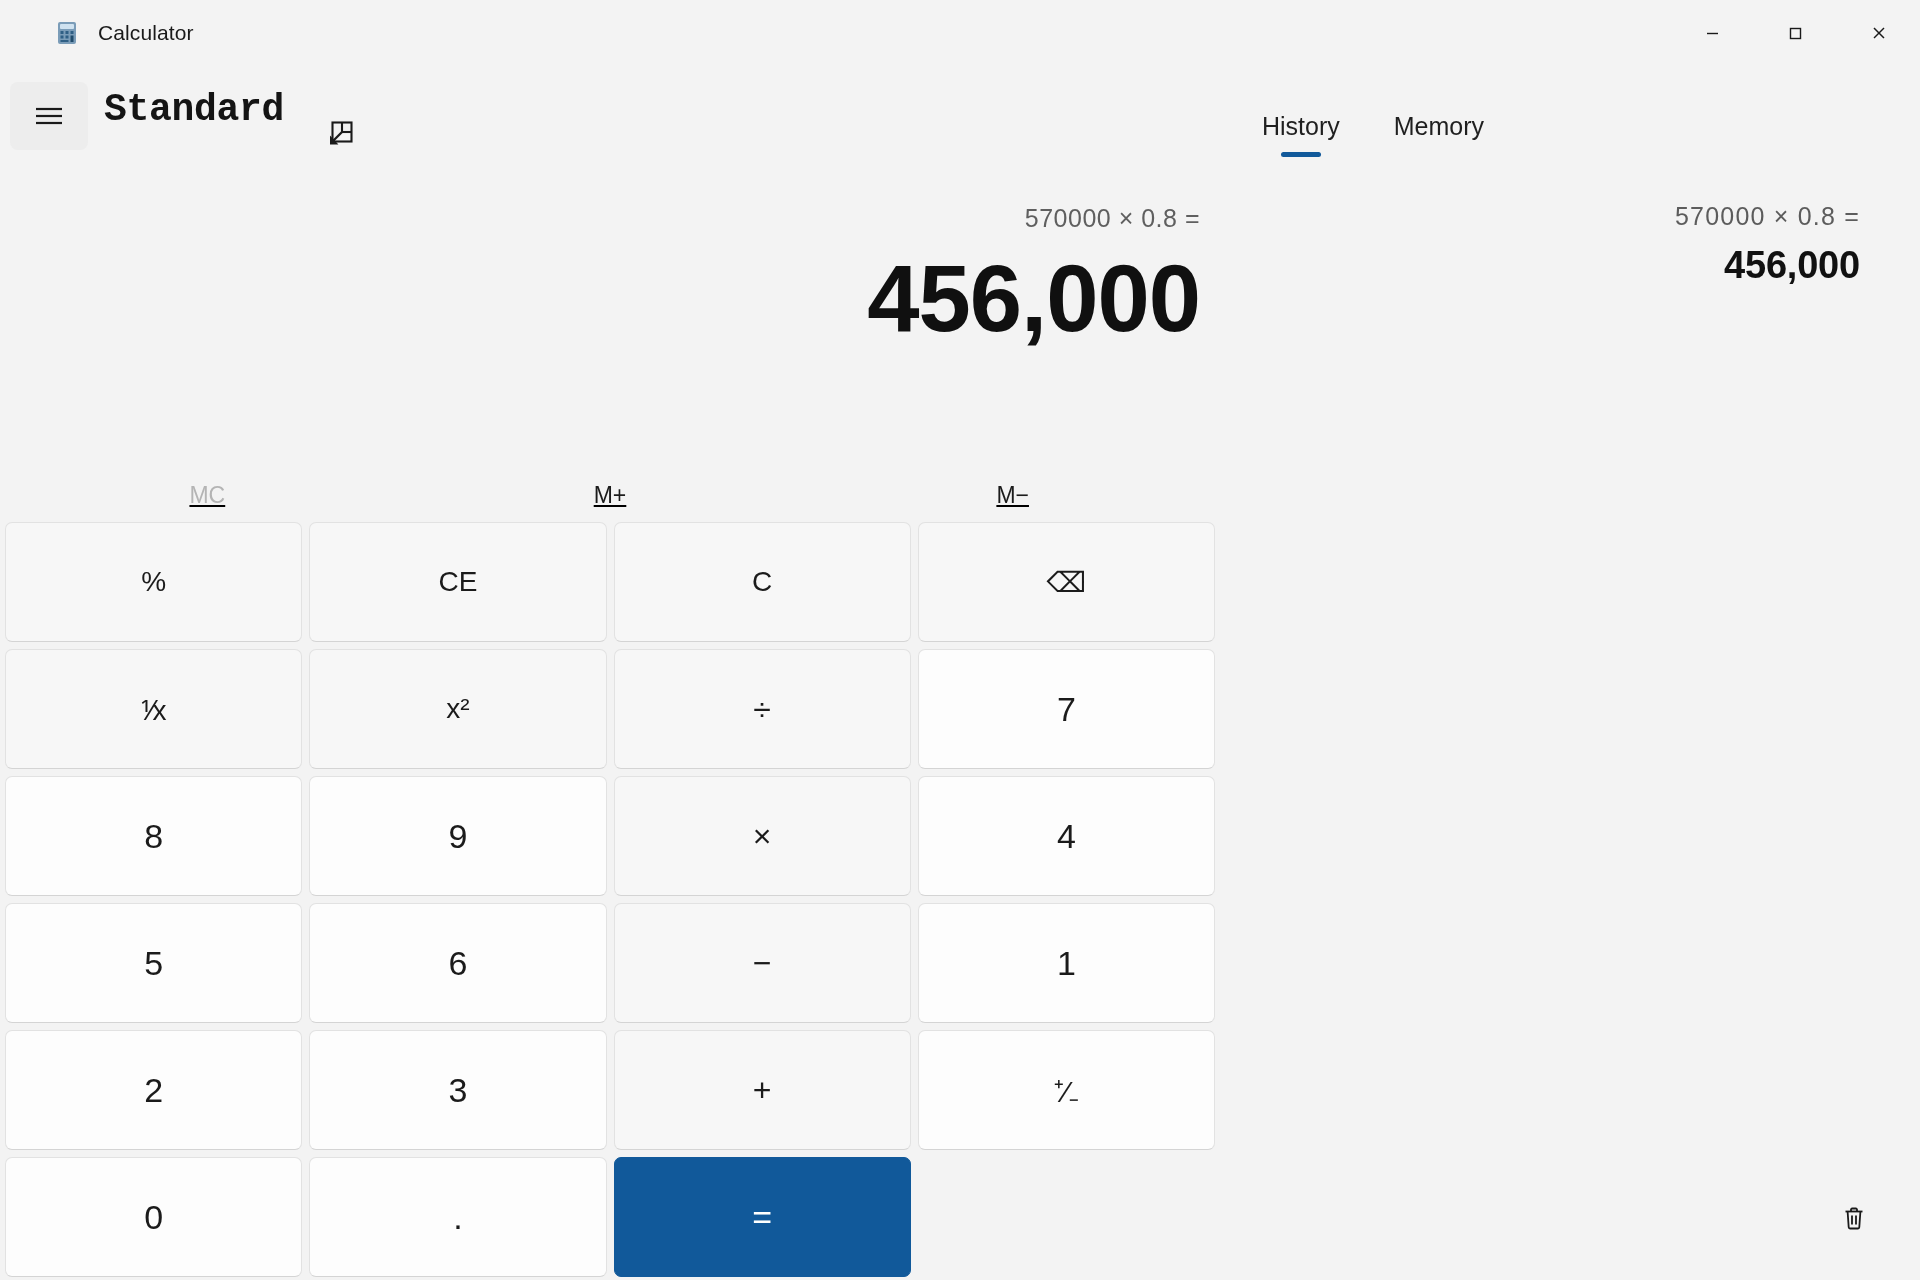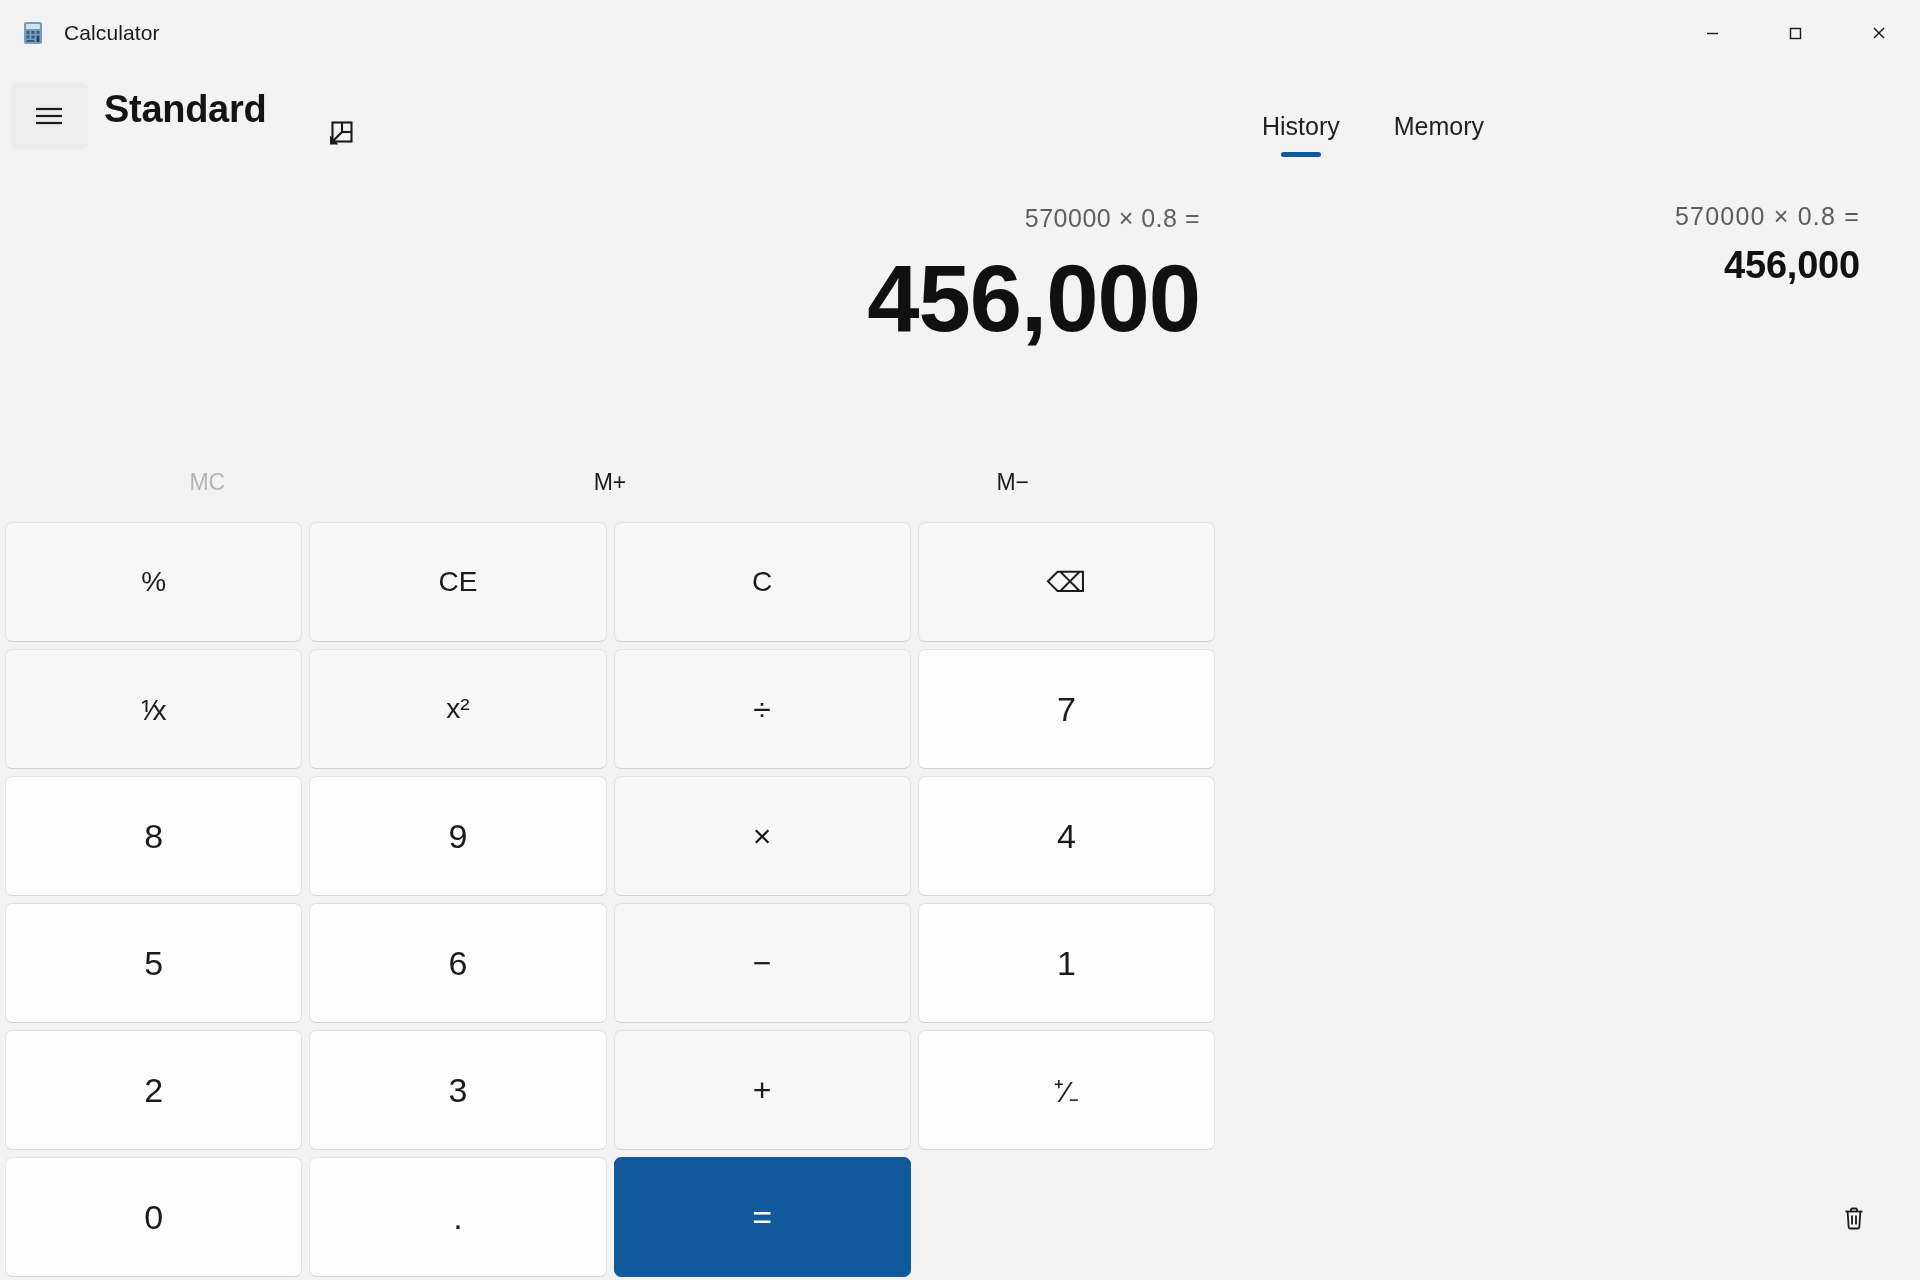--- a/index.html
+++ b/index.html
@@ -27,21 +27,21 @@
     left: 0; top: 0;
     width: 1920px; height: 66px;
     display: flex;
     align-items: center;
     background: #f3f3f3;
   }
   .titlebar-left {
     display: flex;
     align-items: center;
     gap: 18px;
-    padding-left: 20px;
+    padding-left: 54px;
   }
   .app-icon {
     width: 26px; height: 26px;
     position: relative;
     display: block;
   }
   .titlebar-title {
     font-size: 21px;
     color: #1a1a1a;
     letter-spacing: .1px;
@@ -53,21 +53,21 @@
     display: flex;
     align-items: center;
     justify-content: center;
     cursor: default;
   }
 
   
   .header {
     position: absolute;
     left: 0; top: 66px;
-    width: 1592px; height: 100px;
+    width: 1592px; height: 100px; font-family: Liberation Mono, monospace;
   }
   .hamburger-btn {
     position: absolute;
     left: 10px; top: 16px;
     width: 78px; height: 68px;
     border-radius: 8px;
     background: #ededed;
     display: flex;
     align-items: center;
     justify-content: center;
@@ -142,24 +142,25 @@
     font-weight: 700;
     color: #101010;
     line-height: 1.05;
     letter-spacing: -1px;
     white-space: nowrap;
   }
 
   
   .memory-row {
     position: absolute;
-    left: 0; top: 460px;
+    left: 0; top: 473px;
     width: 1220px;
     display: flex;
     padding: 0 6px;
+    text-decoration: underline;
   }
   .mem-btn {
     flex: 1 1 0;
     height: 44px;
     display: flex;
     align-items: center;
     justify-content: center;
     font-size: 23px;
     color: #1b1b1b;
     border-radius: 5px;

